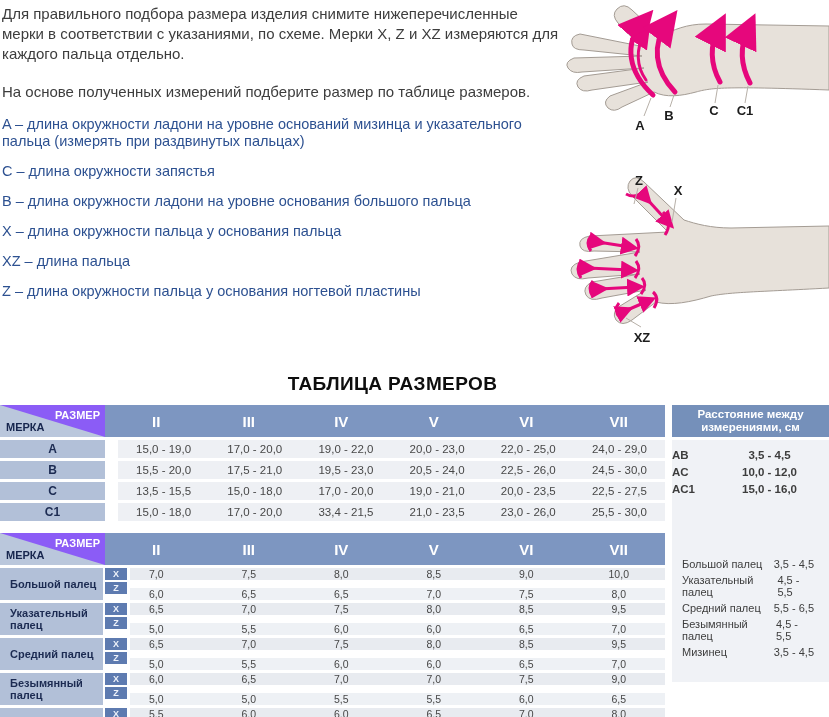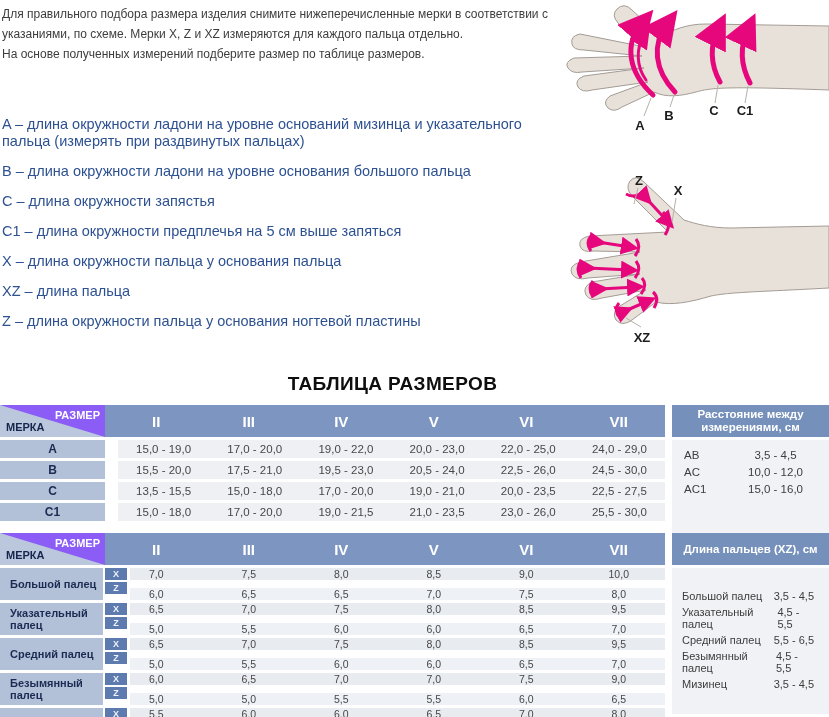--- a/index.html
+++ b/index.html
@@ -3,23 +3,23 @@
 <meta charset="utf-8">
 <style>
   html,body { margin:0; padding:0; background:#fff; }
   .page {
     position:relative; width:829px; height:717px; background:#ffffff;
     font-family:"Liberation Sans", sans-serif; overflow:hidden;
   }
 
   
   .intro { position:absolute; left:2px; top:4px; width:560px;
-           font-size:12px; line-height:20px; color:#3d3d3d; }
+           font-size:15px; line-height:20px; color:#3d3d3d; }
   .intro p { margin:0; }
-  .intro p + p { }
+  .intro p + p { margin-top:18px; }
 
   
   .defs { position:absolute; left:2px; top:116px; width:560px;
           color:#2d5191; font-size:14.5px; line-height:17px; }
   .def-item { margin-bottom:13px; }
 
   
   .hand-top    { position:absolute; left:556px; top:0;   width:273px; height:145px; }
   .hand-bottom { position:absolute; left:556px; top:150px; width:273px; height:205px; }
   .diag-label  { font-size:13px; font-weight:bold; fill:#1c1c1c; }
@@ -71,43 +71,42 @@
            font-size:10.5px; color:#474747; }
 
   
   .panel { position:absolute; width:157px; }
   .panel-1 { left:672px; top:405px; }
   .panel-2 { left:672px; top:533px; }
   .phead { height:32px; background:#7590ba; color:#ffffff; font-weight:bold;
            font-size:11.5px; line-height:13px; display:flex; align-items:center;
            justify-content:center; text-align:center; padding:13px 8px; box-sizing:border-box; }
   .pbody { margin-top:3px; background:#f0f2f6; box-sizing:border-box; }
-  .panel-1 .pbody { height:101px; padding:7px 10px 0 12px; }
+  .panel-1 .pbody { height:101px; padding:7px 10px 0 0;font-weight:bold; }
   .prow1 { display:flex; font-size:11.5px; color:#3d3d3d; line-height:17px; }
   .prow1 .plabel { width:48px; }
   .prow1 .pval { flex:1; text-align:center; }
   .panel-2 .pbody { height:146px; padding:17px 15px 0 10px; }
   .prow2 { display:flex; justify-content:space-between; align-items:center;
            height:22px; font-size:11px; color:#3d3d3d; }
 </style>
 </head>
 <body>
 
 <div class="page">
 
   <div class="intro">
     <p>Для правильного подбора размера изделия снимите нижеперечисленные мерки в соответствии с указаниями, по схеме. Мерки X, Z и XZ измеряются для каждого пальца отдельно.</p>
     <p>На основе полученных измерений подберите размер по таблице размеров.</p>
   </div>
 
   <div class="defs">
     <div class="def-item"><span>A</span> <span>– длина окружности ладони на уровне оснований мизинца и указательного пальца (измерять при раздвинутых пальцах)</span></div>
+    <div class="def-item"><span>C</span> <span>– длина окружности запястья</span></div>
     <div class="def-item"><span>B</span> <span>– длина окружности ладони на уровне основания большого пальца</span></div>
-    <div class="def-item"><span>C</span> <span>– длина окружности запястья</span></div>
-    <div class="def-item"><span>C1</span> <span>– длина окружности предплечья на 5 см выше запяться</span></div>
     <div class="def-item"><span>X</span> <span>– длина окружности пальца у основания пальца</span></div>
     <div class="def-item"><span>XZ</span> <span>– длина пальца</span></div>
     <div class="def-item"><span>Z</span> <span>– длина окружности пальца у основания ногтевой пластины</span></div>
   </div>
 
   <svg class="hand-top" viewBox="0 0 273 145">
     <defs>
       <marker id="ah1" orient="auto" markerWidth="7" markerHeight="7" refX="3.5" refY="3.5">
         <path d="M0,0 L7,3.5 L0,7 Z" fill="#e6077c"></path>
       </marker>
@@ -222,21 +221,21 @@
         <div class="rcell">19,0 - 21,0</div>
         <div class="rcell">20,0 - 23,5</div>
         <div class="rcell">22,5 - 27,5</div>
       </div>
     </div>
     <div class="t1-row">
       <div class="rlabel">C1</div>
       <div class="rdata">
         <div class="rcell">15,0 - 18,0</div>
         <div class="rcell">17,0 - 20,0</div>
-        <div class="rcell">19,0 - 21,5</div>
+        <div class="rcell">33,4 - 21,5</div>
         <div class="rcell">21,0 - 23,5</div>
         <div class="rcell">23,0 - 26,0</div>
         <div class="rcell">25,5 - 30,0</div>
       </div>
     </div>
   </div>
 
   <div class="panel panel-1">
     <div class="phead">Расстояние между измерениями, см</div>
     <div class="pbody">
@@ -417,21 +416,20 @@
           <div class="dcell">5,0</div>
           <div class="dcell">5,5</div>
           <div class="dcell">6,0</div>
         </div>
           </div>
       </div>
     </div>
   </div>
 
   <div class="panel panel-2">
-    <div class="phead">Длина пальцев (XZ), см</div>
     <div class="pbody">
       <div class="prow2">
         <span>Большой палец</span>
         <span>3,5 - 4,5</span>
       </div>
       <div class="prow2">
         <span>Указательный палец</span>
         <span>4,5 - 5,5</span>
       </div>
       <div class="prow2">

